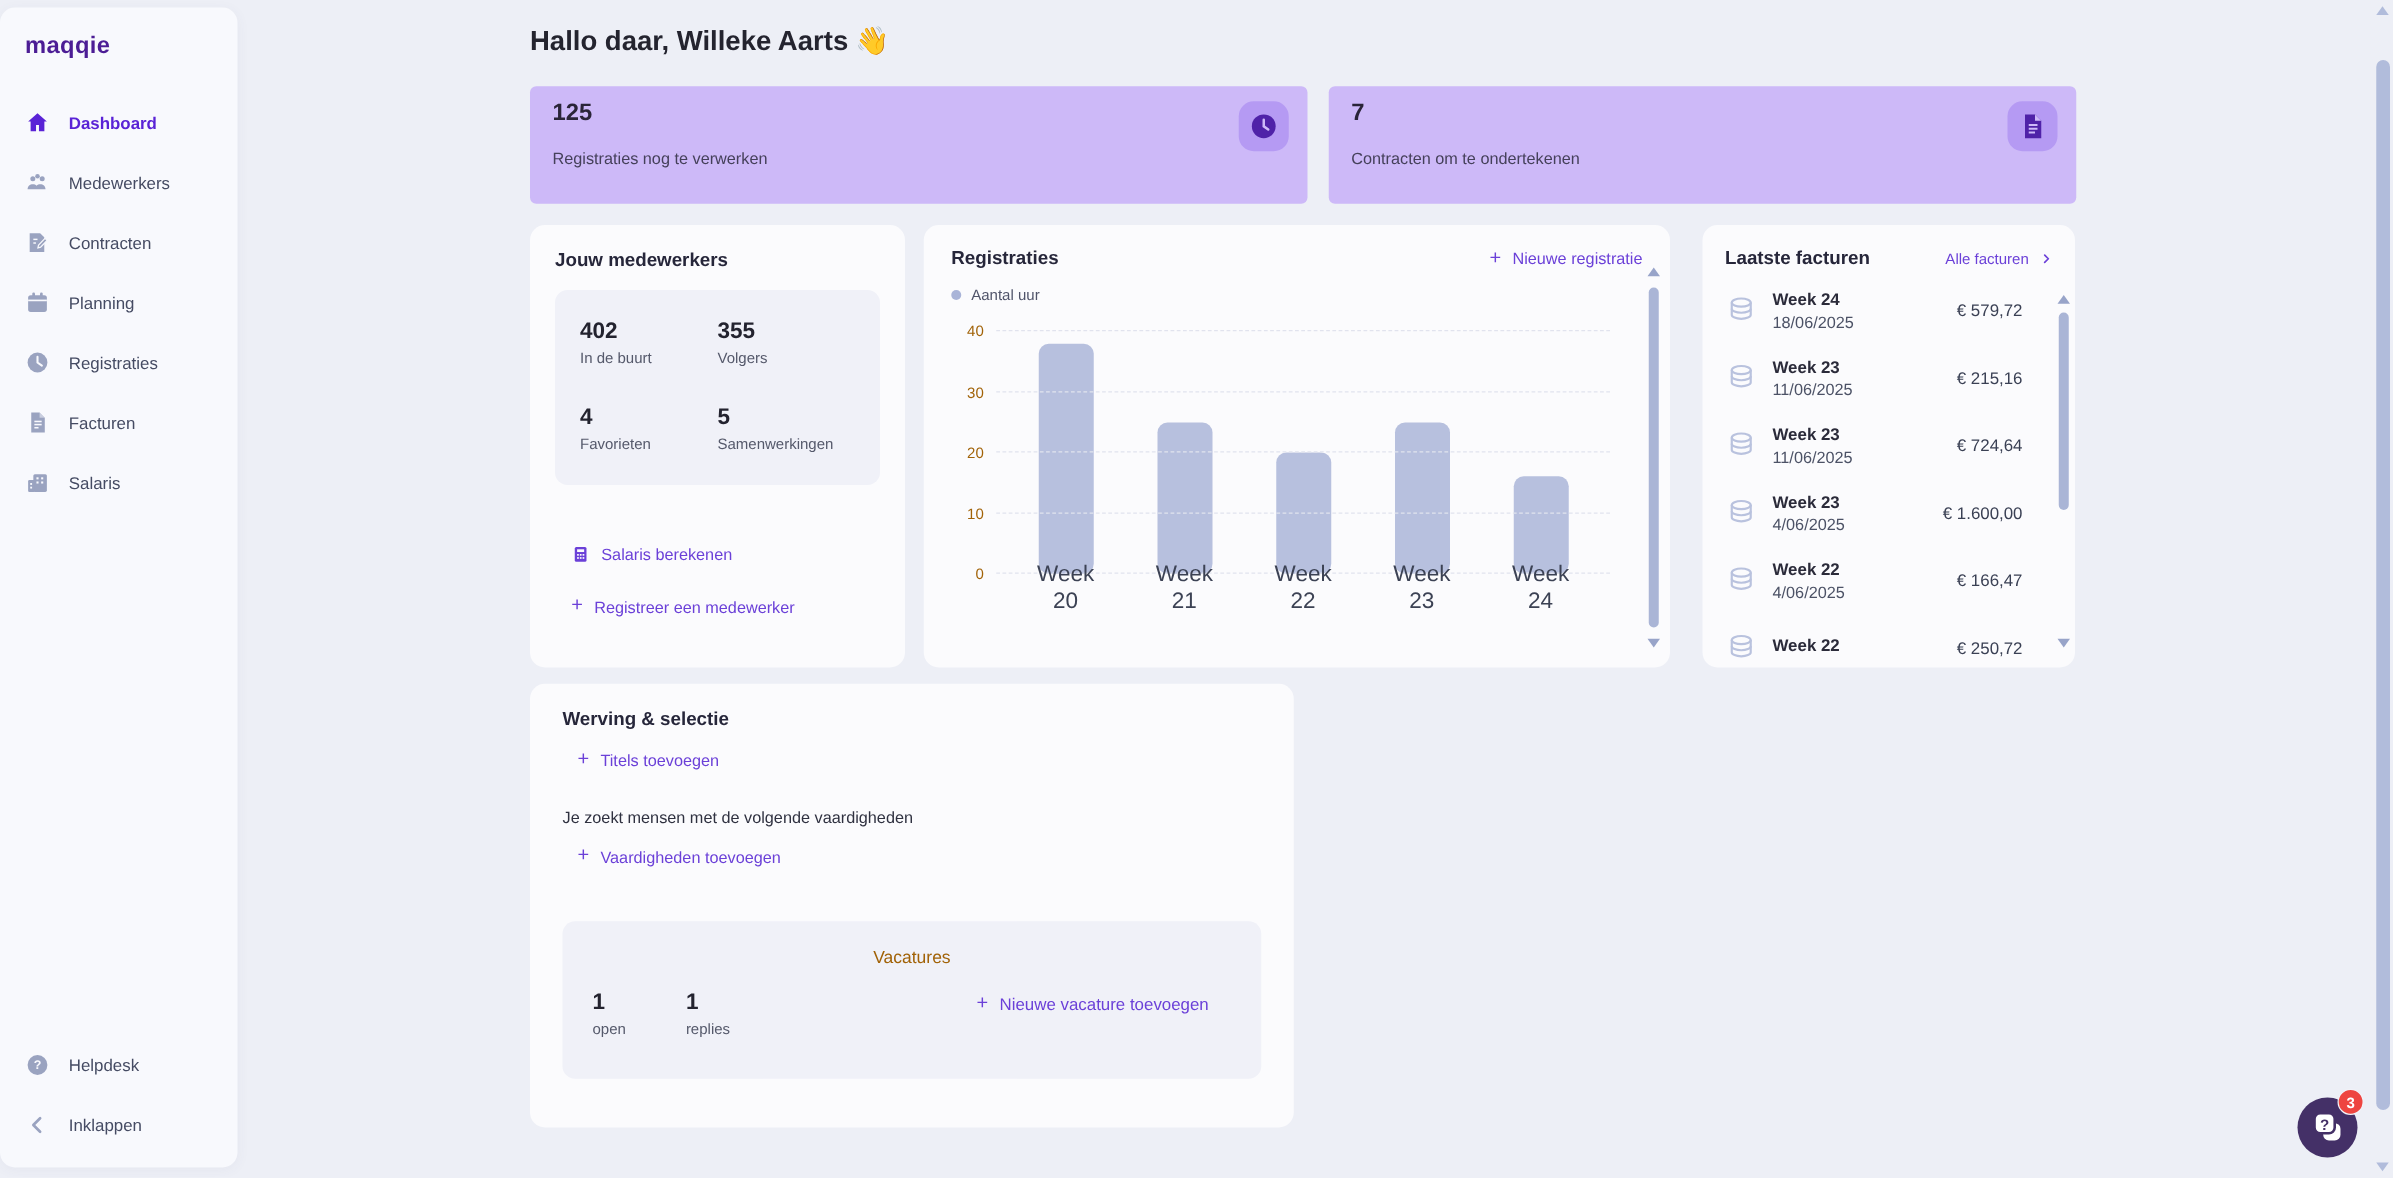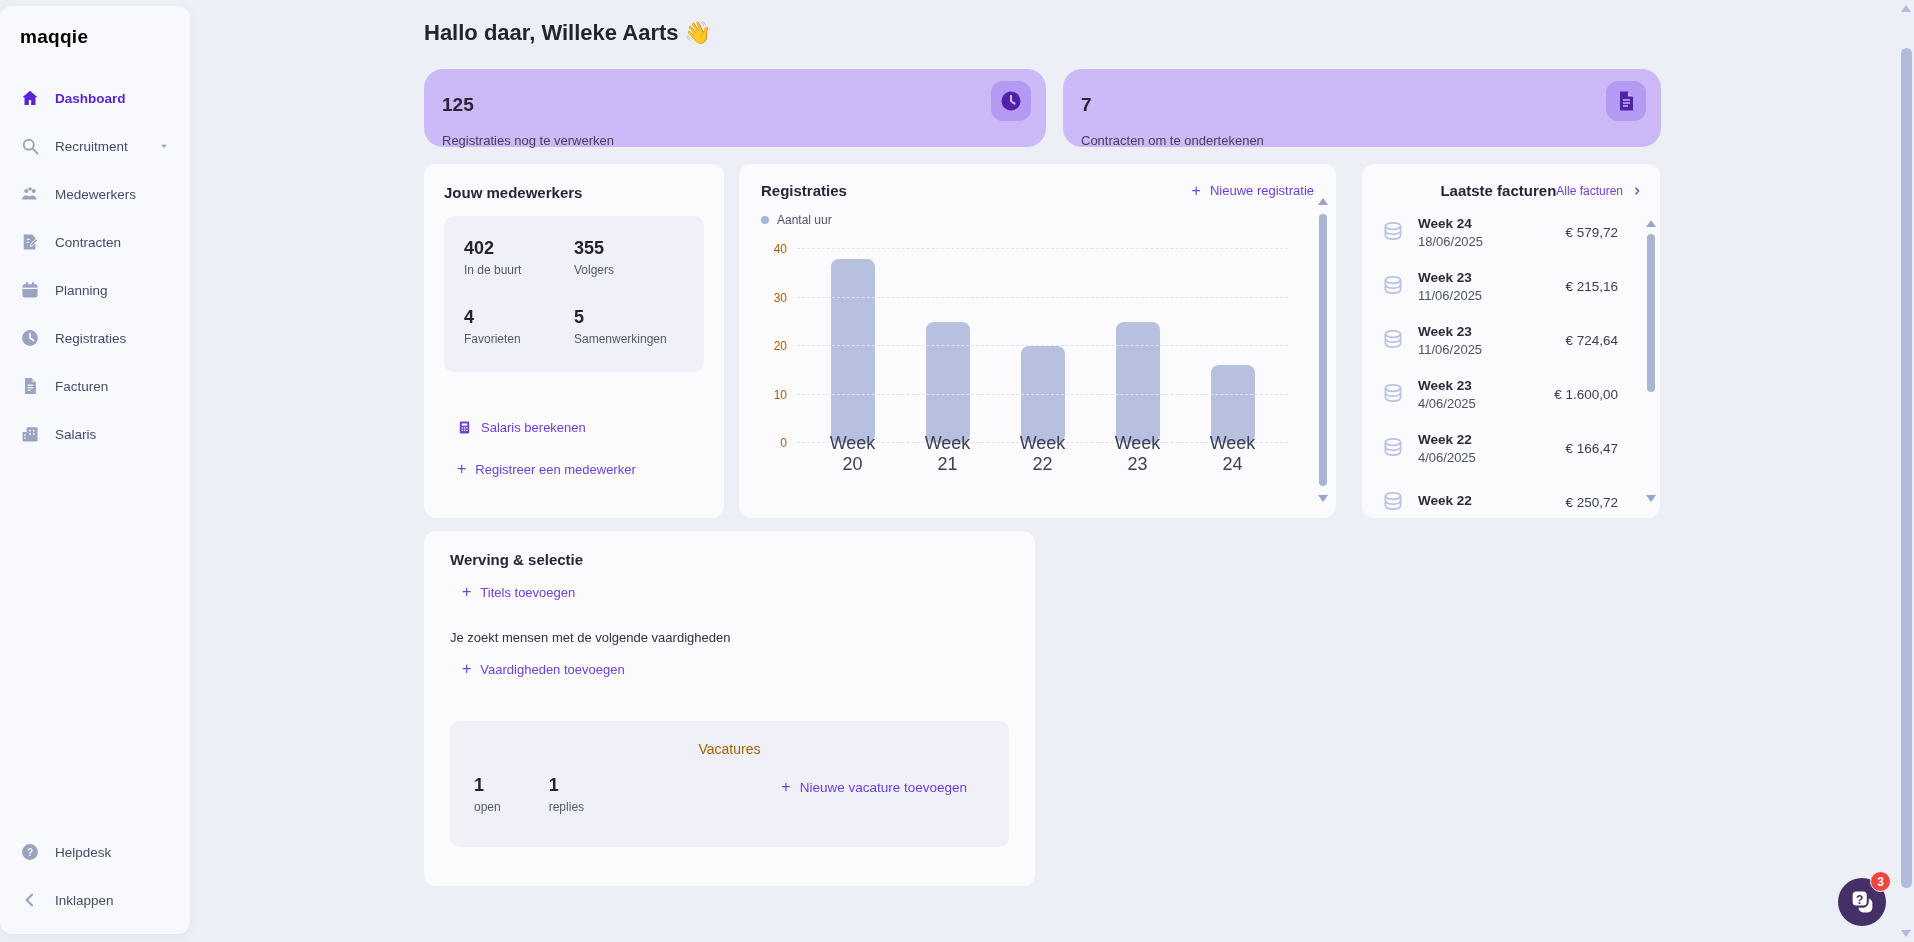--- a/index.html
+++ b/index.html
@@ -1,32 +1,32 @@
 <!DOCTYPE html>
 <html><head>
 <meta charset="utf-8">
 <style>
   html,body{margin:0;padding:0;}
   body{width:1914px;height:942px;background:#edeff6;font-family:"Liberation Sans",sans-serif;overflow:hidden;position:relative;color:#26263a;}
   
   .sidebar{position:absolute;left:0;top:6px;bottom:8px;width:190px;background:#f8f9fd;border-radius:12px;box-shadow:0 2px 10px rgba(70,70,120,.05);box-sizing:border-box;padding-top:20px;}
-  .logo{color:#000000;font-weight:bold;font-size:19px;padding:0 20px;letter-spacing:.3px;}
+  .logo{color:#4c1d95;font-weight:bold;font-size:19px;padding:0 20px;letter-spacing:.3px;}
   .nav{margin-top:26px;display:flex;flex-direction:column;}
   .side-item{display:flex;align-items:center;gap:15px;padding:14px 20px;color:#454b63;font-size:13.5px;cursor:pointer;}
   .side-item .icn{width:20px;height:20px;color:#9aa3c0;flex:none;display:flex;}
   .side-item .icn svg{width:20px;height:20px;}
   .side-item.active{color:#5a23d6;font-weight:bold;}
   .side-item.active .icn{color:#5a23d6;}
   .side-chevron{margin-left:auto;color:#9aa3c0;width:12px;height:12px;display:flex;}
   .sidebar-footer{position:absolute;bottom:10px;left:0;right:0;display:flex;flex-direction:column;}
   
   .main{position:absolute;left:424px;top:0;width:1237px;}
   h1.greet{margin:20px 0 0;font-size:22px;font-weight:bold;color:#24242f;}
   .summary-row{display:flex;gap:17px;margin-top:23px;}
-  .sum-card{background:#cdb9f8;border-radius:19px;height:78px;box-sizing:border-box;padding:25px 18px;position:relative;flex:none;cursor:pointer;}
+  .sum-card{background:#cdb9f8;border-radius:5px;height:94px;box-sizing:border-box;padding:11px 18px;position:relative;flex:none;cursor:pointer;}
   .sum-card.c1{width:622px}.sum-card.c2{width:598px}
   .sum-value{font-size:19px;font-weight:bold;color:#2a2438;}
   .sum-label{font-size:13px;color:#45405a;margin-top:17px;}
   .chip{position:absolute;top:12px;right:15px;width:40px;height:40px;border-radius:12px;background:#b59af3;display:flex;align-items:center;justify-content:center;}
   .chip svg{width:24px;height:24px;}
   
   .row2{display:flex;margin-top:17px;}
   .card{background:#fbfbfd;border-radius:12px;box-sizing:border-box;}
   .card-title{font-size:15px;font-weight:bold;color:#26263a;}
   .card-med{width:300px;height:354px;padding:20px;margin-right:15px;}
@@ -54,21 +54,21 @@
   .bar{width:44px;background:#b7c0de;border-radius:8px;}
   .cats{position:absolute;left:36px;right:0;bottom:0;display:flex;justify-content:space-around;padding:0 8px;font-size:18px;color:#3c4254;}
   .cat{width:70px;text-align:center;}
   
   .in-sb{position:absolute;width:10px;top:34px;bottom:16px;right:8px;}
   .in-sb .thumb{position:absolute;left:1px;width:8px;background:#aab5d6;border-radius:5px;}
   .tri{width:0;height:0;border-left:5px solid transparent;border-right:5px solid transparent;position:absolute;left:0;}
   .tri.up{border-bottom:7px solid #98a4c9;top:0;}
   .tri.down{border-top:7px solid #98a4c9;bottom:0;}
   
-  .fac-head{display:flex;justify-content:flex-end;align-items:center;}
+  .fac-head{display:flex;justify-content:space-between;align-items:center;}
   .fac-link{font-size:12px;}
   .fac-list{margin-top:6px;}
   .inv-row{display:flex;align-items:center;height:54px;cursor:pointer;}
   .inv-row .icn{width:26px;height:26px;flex:none;display:flex;}
   .inv-text{margin-left:12px;}
   .inv-week{font-size:13.5px;font-weight:bold;color:#2b2b3a;}
   .inv-date{font-size:13px;color:#4c5266;margin-top:3px;}
   .inv-amount{margin-left:auto;font-size:13.5px;color:#3a4054;padding-right:24px;}
   
   .wv-text{font-size:13px;color:#2f3140;margin-top:30px;}
@@ -96,34 +96,20 @@
   <aside class="sidebar">
     <div class="logo">maqqie</div>
     <nav class="nav" id="nav-items">
         <div class="side-item active">
           <span class="icn">
             <svg viewBox="0 0 24 24" fill="currentColor">
               <path d="M12 3.2 3 11h2.4v9.5h5.2v-6h2.8v6h5.2V11H21z"></path>
             </svg>
           </span>
           <span>Dashboard</span>
-        </div>
-        <div class="side-item">
-          <span class="icn">
-            <svg viewBox="0 0 24 24" fill="none" stroke="currentColor" stroke-width="2.2" stroke-linecap="round">
-              <circle cx="10.5" cy="10.5" r="6"></circle>
-              <line x1="15.2" y1="15.2" x2="21" y2="21"></line>
-            </svg>
-          </span>
-          <span>Recruitment</span>
-          <span class="side-chevron">
-            <svg viewBox="0 0 24 24" fill="currentColor">
-              <path d="M6 9.5h12L12 16z"></path>
-            </svg>
-          </span>
         </div>
         <div class="side-item">
           <span class="icn">
             <svg viewBox="0 0 24 24" fill="currentColor">
               <circle cx="7.5" cy="8.5" r="2.4"></circle>
               <circle cx="16.5" cy="8.5" r="2.4"></circle>
               <circle cx="12" cy="6" r="2.2"></circle>
               <path d="M2.5 18.5c0-3 2.3-4.8 5-4.8 1.4 0 2.7.5 3.6 1.3.9-.8 2.2-1.3 3.6-1.3 2.7 0 5 1.8 5 4.8z"></path>
             </svg>
           </span>

